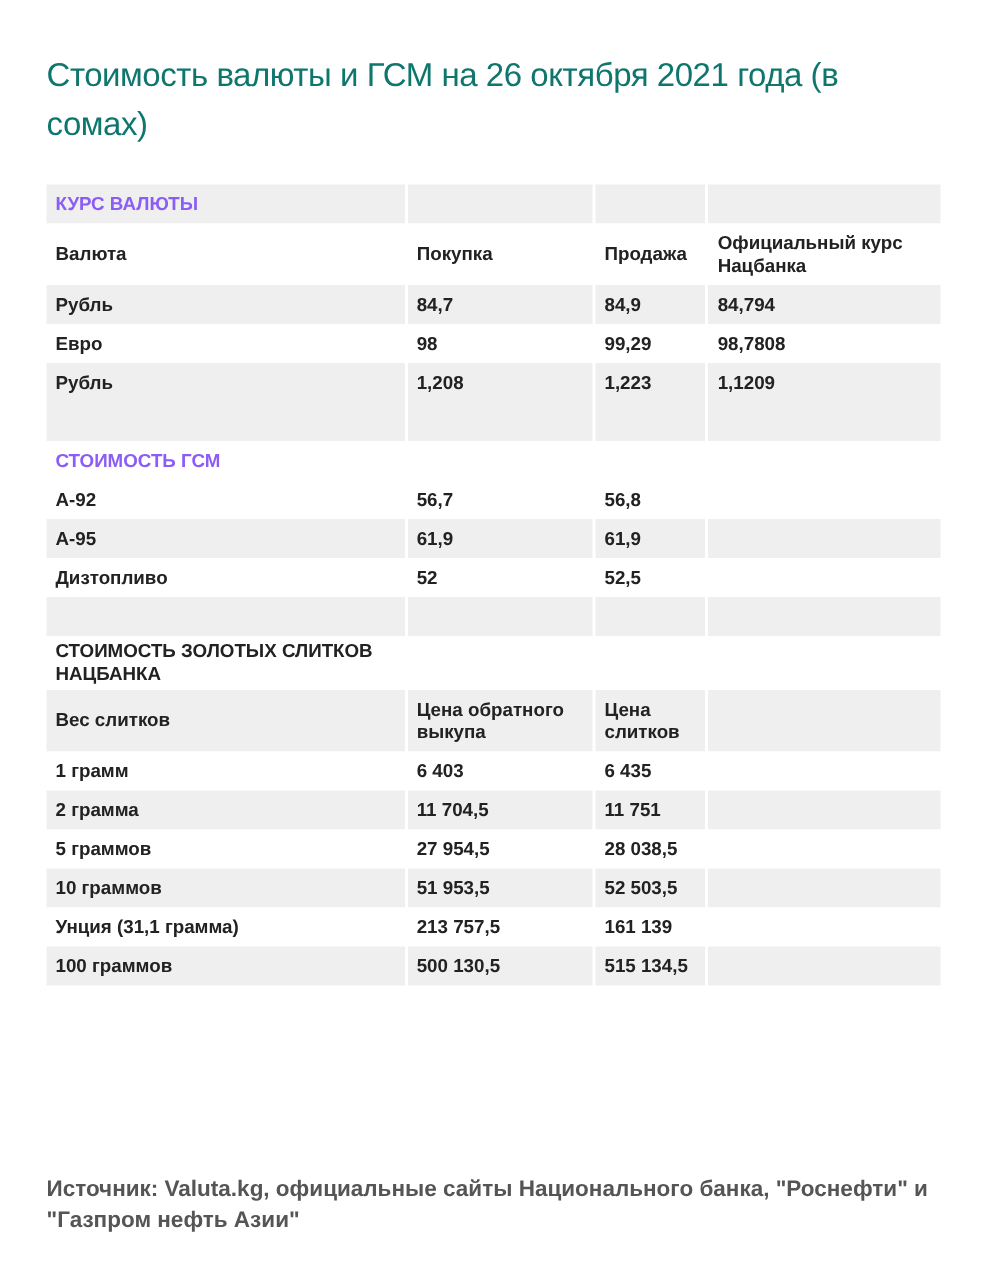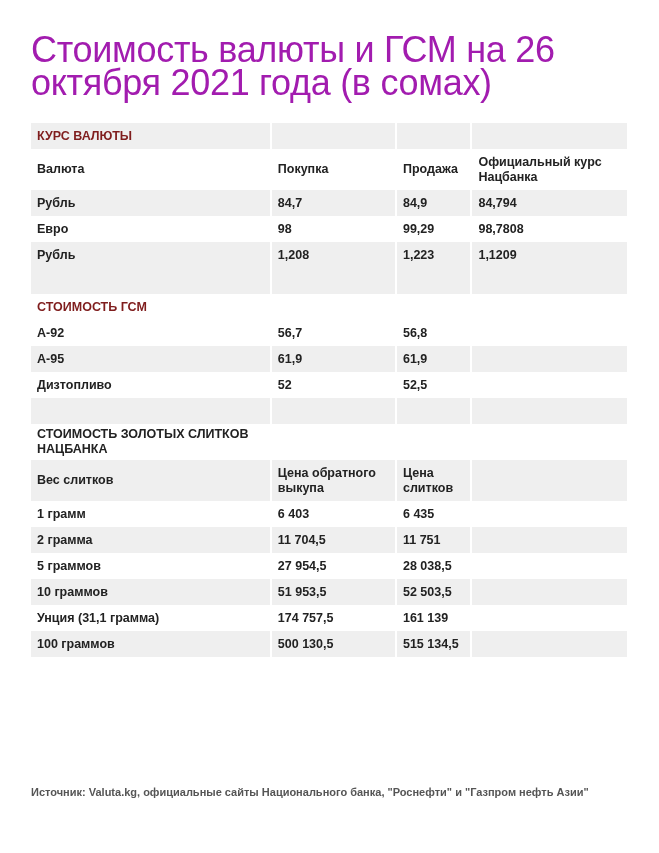--- a/index.html
+++ b/index.html
@@ -1,35 +1,35 @@
 <!DOCTYPE html>
 <html><head>
   <meta charset="utf-8">
   <style>
     html, body { margin: 0; padding: 0; background: #ffffff; }
     body { width: 659px; height: 853px; position: relative; overflow: hidden;
            font-family: "Liberation Sans", sans-serif; color: #222; }
     .title { position: absolute; left: 31px; top: 33px; width: 600px;
-             font-size: 36px; line-height: 33px; color: #a21caf; font-weight: normal;
+             font-size: 22px; line-height: 33px; color: #0f766e; font-weight: normal;
              letter-spacing: -0.3px; margin: 0; }
     table.data { position: absolute; left: 31px; top: 123px; border-collapse: separate;
                  border-spacing: 2px 0; margin-left: -2px; table-layout: fixed; width: 600px; }
     table.data td { padding: 0 6px; font-size: 12.5px; font-weight: bold; color: #222;
                     vertical-align: middle; line-height: 15px; }
     col.c1 { width: 221px; } col.c2 { width: 114px; } col.c3 { width: 68px; } col.c4 { width: 143px; }
     tr.gray td { background: #efefef; }
     tr.white td { background: #ffffff; }
     tr.sec td { height: 26px; }
-    tr.sec td.sec-label { text-transform: uppercase; font-weight: bold; color: #7f1d1d; }
+    tr.sec td.sec-label { text-transform: uppercase; font-weight: bold; color: #8b5cf6; }
     tr.sec2 td { height: 36px; }
     tr.hdr td { height: 41px; }
     tr.row td { height: 26px; }
     tr.spacer td { height: 26px; }
     .source { position: absolute; left: 31px; top: 782px; width: 600px;
-              font-size: 11px; line-height: 21px; color: #555555; font-weight: bold; }
+              font-size: 15px; line-height: 21px; color: #555555; font-weight: bold; }
   </style>
 </head>
 <body>
 
 <h1 class="title">Стоимость валюты и ГСМ на 26 октября 2021 года (в сомах)</h1>
 
 <table class="data">
   <colgroup>
       <col class="c1">
       <col class="c2">
@@ -137,21 +137,21 @@
       <td></td>
     </tr>
     <tr class="gray row">
       <td>10 граммов</td>
       <td>51 953,5</td>
       <td>52 503,5</td>
       <td></td>
     </tr>
     <tr class="white row">
       <td>Унция (31,1 грамма)</td>
-      <td>174 757,5</td>
+      <td>213 757,5</td>
       <td>161 139</td>
       <td></td>
     </tr>
     <tr class="gray row">
       <td>100 граммов</td>
       <td>500 130,5</td>
       <td>515 134,5</td>
       <td></td>
     </tr>
   </tbody>

